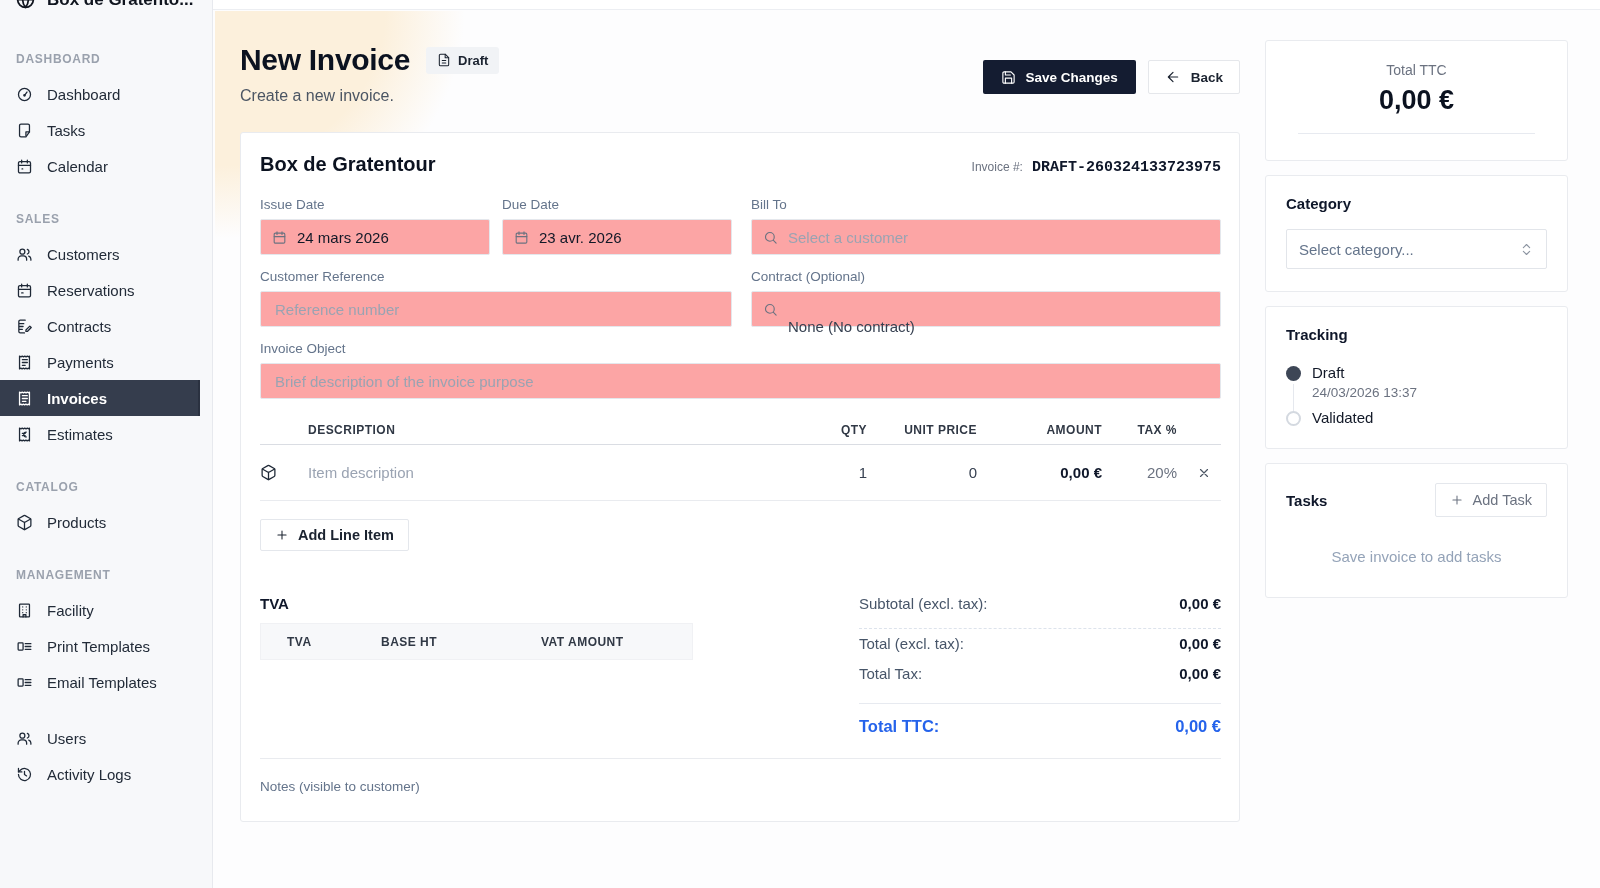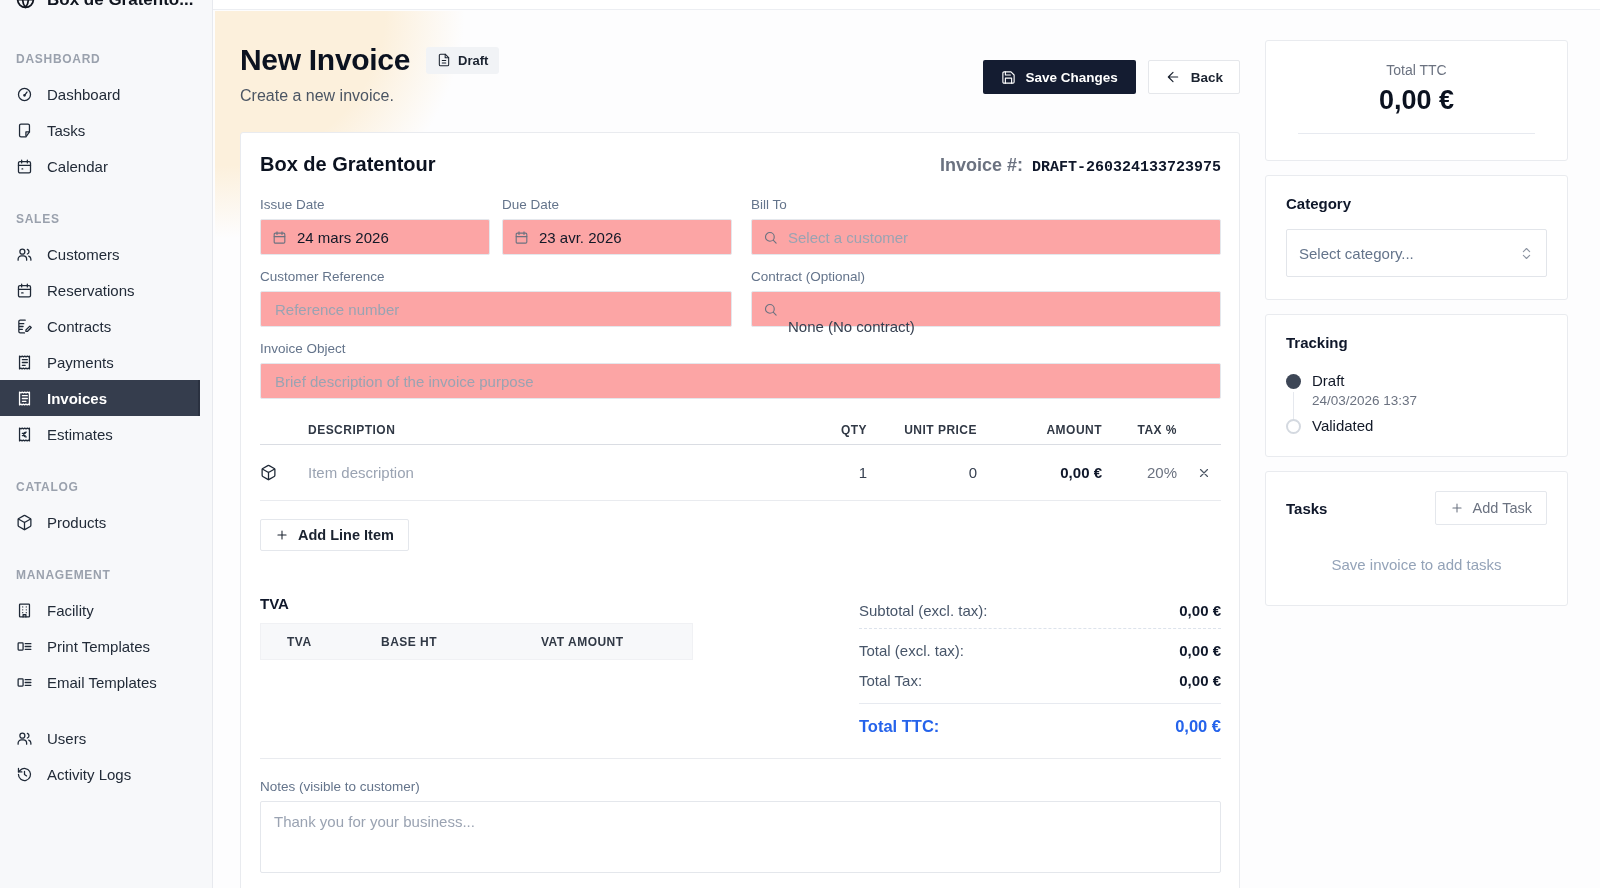--- a/index.html
+++ b/index.html
@@ -52,21 +52,21 @@
               border:1px solid #e5e7eb; font:inherit; font-size:13.5px; font-weight:600; padding:0 16px;
               height:34px; border-radius:2px; cursor:pointer; }
   .btn-back .ic { width:16px; height:16px; }
 
   
   .card { background:#ffffff; border:1px solid #e9ebef; border-radius:3px; }
   .invoice-card { margin-top:27px; padding:20px 18px 20px 19px; }
   .inv-head { display:flex; align-items:baseline; margin-bottom:21px; }
   .company { font-size:20px; font-weight:800; color:#0b1220; }
   .inv-num { margin-left:auto; display:flex; align-items:baseline; gap:9px; }
-  .inv-num-label { font-size:18px; color:#6b7280;font-weight:bold; }
+  .inv-num-label { font-size:12px; color:#6b7280; }
   .inv-num-val { font-family:"Liberation Mono","DejaVu Sans Mono",monospace; font-size:15px;
                  font-weight:700; color:#0f172a; }
   .grid-2 { display:grid; grid-template-columns:472px 1fr; column-gap:19px; margin-bottom:14px; }
   .pair { display:flex; gap:12px; }
   .field { }
   .field-label { font-size:13.5px; color:#64748b; margin-bottom:7px; }
   .inp { position:relative; display:flex; align-items:center; height:36px; border:1px solid #e4e7ec;
          border-radius:2px; background:#fca5a5; }
   .inp .ic { width:15px; height:15px; color:#6b7280; margin-left:11px; }
   .inp input { border:none; outline:none; flex:1; height:100%; padding:0 10px; font:inherit;
@@ -107,21 +107,21 @@
   
   .tva-totals { display:flex; margin-top:44px; }
   .tva-block { width:433px; }
   .tva-title { font-size:15px; font-weight:700; color:#0f172a; margin-bottom:11px; }
   .tva-head { display:flex; background:#f7f8fa; border:1px solid #f0f1f4; height:37px; align-items:center;
               font-size:12px; font-weight:700; letter-spacing:.04em; color:#303845; }
   .tva-c1 { width:120px; padding-left:26px; }
   .tva-c2 { width:160px; }
   .tva-c3 { flex:1; }
   .totals-block { margin-left:auto; width:362px; font-size:15px; }
-  .tot-row { display:flex; align-items:center; height:30px; }
+  .tot-row { display:flex; height:30px; }
   .tot-row .t-label { color:#475569; }
   .tot-row .t-val { margin-left:auto; font-weight:700; color:#0f172a; }
   .tot-sep-dot { border-bottom:1px dashed #dde3ec; margin:3px 0 6px; }
   .tot-sep { border-bottom:1px solid #e7eaf0; margin:8px 0 0; }
   .tot-grand { display:flex; align-items:center; height:44px; font-size:16.5px; font-weight:700; }
   .tot-grand .t-label { color:#2563eb; }
   .tot-grand .t-val { margin-left:auto; color:#2563eb; }
 
   .card-divider { border:none; border-top:1px solid #e9ebef; margin:10px 0 20px; }
   .notes-area { width:100%; height:72px; border:1px solid #e4e7ec; border-radius:2px; resize:none;
@@ -130,21 +130,21 @@
 
   
   .right-col { width:303px; flex:none; margin-top:30px; display:flex; flex-direction:column; gap:14px; }
   .ttc-card { padding:21px 16px 26px; text-align:center; }
   .ttc-label { font-size:14px; color:#6b7280; }
   .ttc-value { font-size:27px; font-weight:800; color:#0b1220; margin-top:7px; }
   .ttc-div { border:none; border-top:1px solid #e7eaf0; margin:17px auto 0; width:88%; }
 
   .panel-card { padding:19px 20px 22px; }
   .panel-title { font-size:15px; font-weight:700; color:#0f172a; }
-  .cat-select { margin-top:17px; display:flex; align-items:center; height:48px; border:1px solid #e2e5ea;
+  .cat-select { margin-top:17px; display:flex; align-items:center; height:40px; border:1px solid #e2e5ea;
                 border-radius:2px; padding:0 12px; cursor:pointer; }
   .cat-select span { font-size:15px; color:#64748b; }
   .cat-select .ic { margin-left:auto; width:15px; height:15px; color:#8c94a1; }
 
   .track-steps { margin-top:21px; position:relative; }
   .track-line { position:absolute; left:7px; top:20px; height:35px; border-left:1px solid #e5e8ee; }
   .track-step { position:relative; padding-left:26px; }
   .track-step + .track-step { margin-top:9px; }
   .dot { position:absolute; left:0; top:2px; width:15px; height:15px; border-radius:50%; }
   .dot.done { background:#3d4656; }
@@ -466,21 +466,20 @@
               <span class="t-label">Total TTC:</span>
               <span class="t-val">0,00 €</span>
             </div>
           </div>
         </div>
 
         <hr class="card-divider">
 
         <div class="field">
           <div class="field-label">Notes (visible to customer)</div>
-          <textarea class="notes-area" placeholder="Thank you for your business..." style=""></textarea>
         </div>
       </div>
     </div>
 
     <div class="right-col">
 
       <div class="card ttc-card">
         <div class="ttc-label">Total TTC</div>
         <div class="ttc-value">0,00 €</div>
         <hr class="ttc-div">

